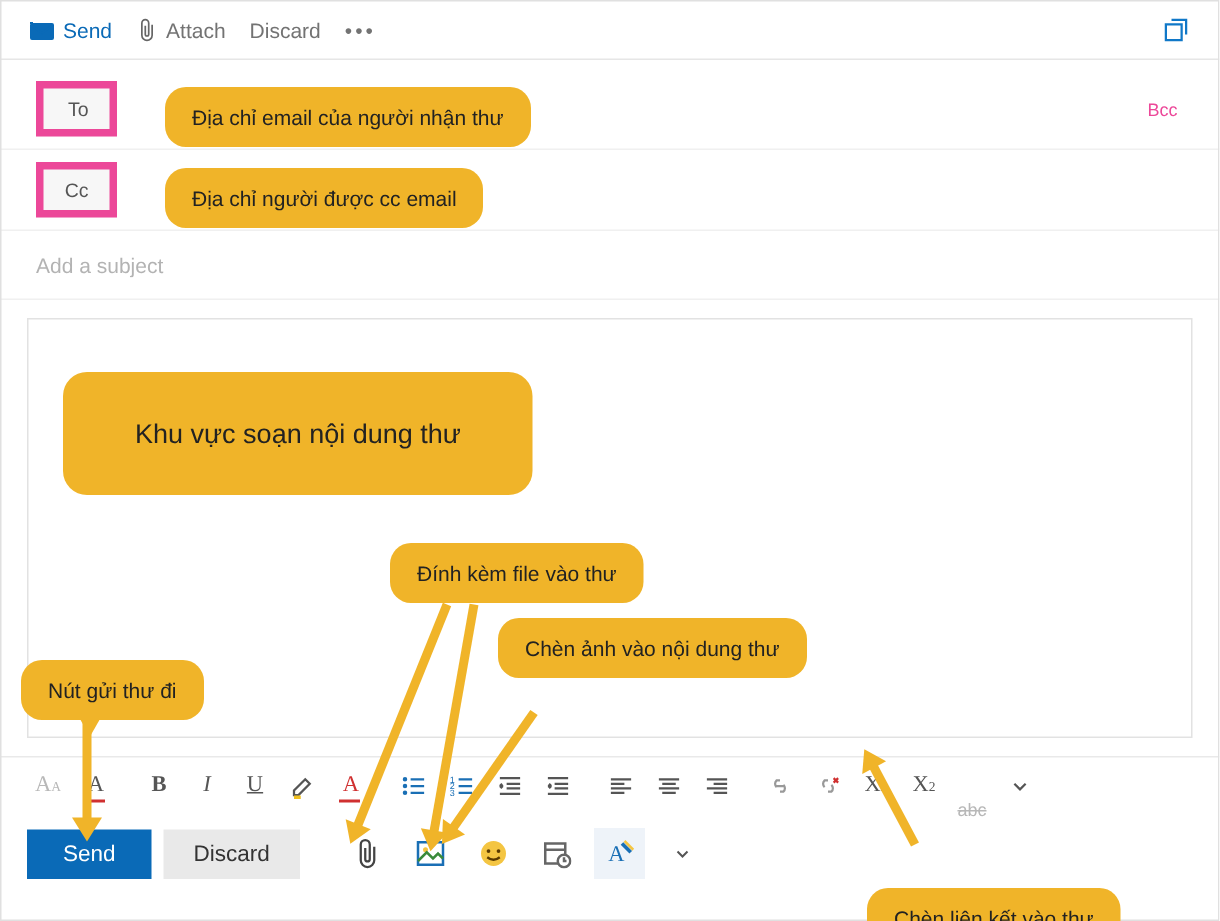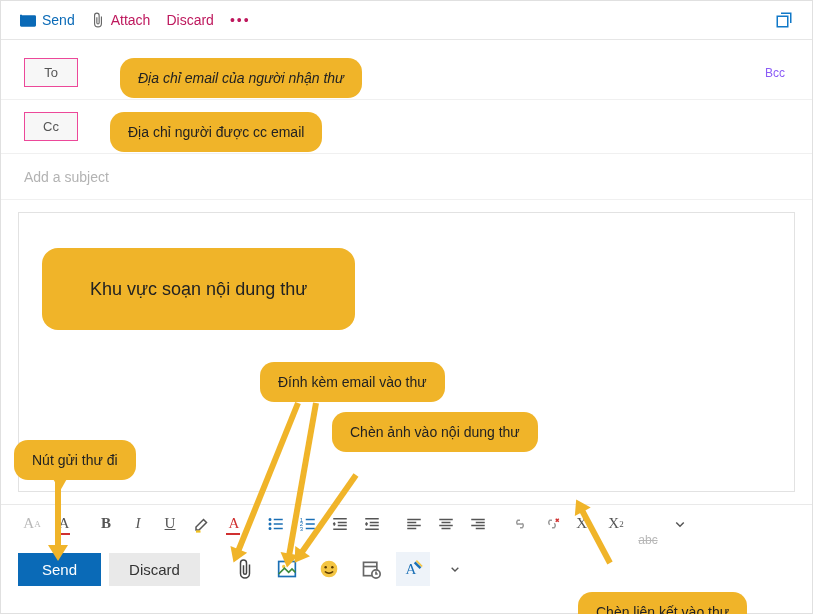--- a/index.html
+++ b/index.html
@@ -23,52 +23,52 @@
       height: 40px;
       padding: 0 12px;
       border-bottom: 1px solid #e6e6e6;
     }
     .top-toolbar .tb-item {
       display: inline-flex;
       align-items: center;
       gap: 6px;
       padding: 4px 8px;
       font-size: 14px;
-      color: #be185d;
+      color: #737373;
       cursor: pointer;
     }
     .top-toolbar .tb-item.primary { color: #0a6ab7; }
     .top-toolbar .tb-item.primary svg { stroke: #0a6ab7; fill:#0a6ab7;}
     .tb-spacer { flex: 1; }
     .popout-btn svg { stroke:#1078c8; }
     
     .recipients {
       padding: 6px 0 0 0;
     }
     .row {
       display: flex;
       align-items: center;
       padding: 8px 24px;
       border-bottom: 1px solid #f0f0f0;
       height: 54px;
     }
     .field-btn {
       background:#f7f7f7;
-      border:1px solid #ec4899;
+      border:5px solid #ec4899;
       padding:6px 14px;
       font-size:13px;
       color:#555;
       min-width:54px;
-      text-align:center;
+      text-align:right;
       cursor:pointer;
     }
     .row-spacer { flex:1; }
     .bcc {
       font-size:12px;
-      color:#8b5cf6;
+      color:#ec4899;
       cursor:pointer;
       padding:4px;
     }
     .subject-row {
       height:46px;
       border-bottom:1px solid #f0f0f0;
     }
     .subject-input {
       border:none;
       outline:none;
@@ -356,24 +356,24 @@
         <path d="M16 2 L23 9" stroke="#f4c542" stroke-width="2"></path>
       </svg>
   </span>
   <span class="ab-icon">
     <svg width="16" height="16" viewBox="0 0 24 24" fill="none" stroke="#555" stroke-width="2">
         <path d="M7 10 L12 15 L17 10"></path>
       </svg>
   </span>
 </div>
 
-<div class="callout" style="left:120px; top:58px;font-style:italic;">Địa chỉ email của người nhận thư</div>
+<div class="callout" style="left:110px; top:58px;">Địa chỉ email của người nhận thư</div>
 <div class="callout" style="left:110px; top:112px;">Địa chỉ người được cc email</div>
 <div class="callout big" style="left:42px; top:248px; padding:28px 48px;">Khu vực soạn nội dung thư</div>
-<div class="callout" style="left:260px; top:362px;">Đính kèm email vào thư</div>
+<div class="callout" style="left:260px; top:362px;">Đính kèm file vào thư</div>
 <div class="callout" style="left:14px; top:440px;">Nút gửi thư đi</div>
 <div class="callout" style="left:332px; top:412px;">Chèn ảnh vào nội dung thư</div>
 <div class="callout" style="left:578px; top:560px;margin-top:32px;">Chèn liên kết vào thư</div>
 
 <div class="arrow tri-down-small" style="left:52px; top:477px;"></div>
 <div style="position:absolute;left:55px;top:477px;width:6px;height:70px;background:#f0b429;z-index:9;"></div>
 <div class="arrow" style="left:48px; top:545px; border-left:10px solid transparent;border-right:10px solid transparent;border-top:16px solid #f0b429;"></div>
 
 <div class="diag-arrow" style="left:298px; top:400px; width:160px; transform:rotate(112deg);"></div>
 

